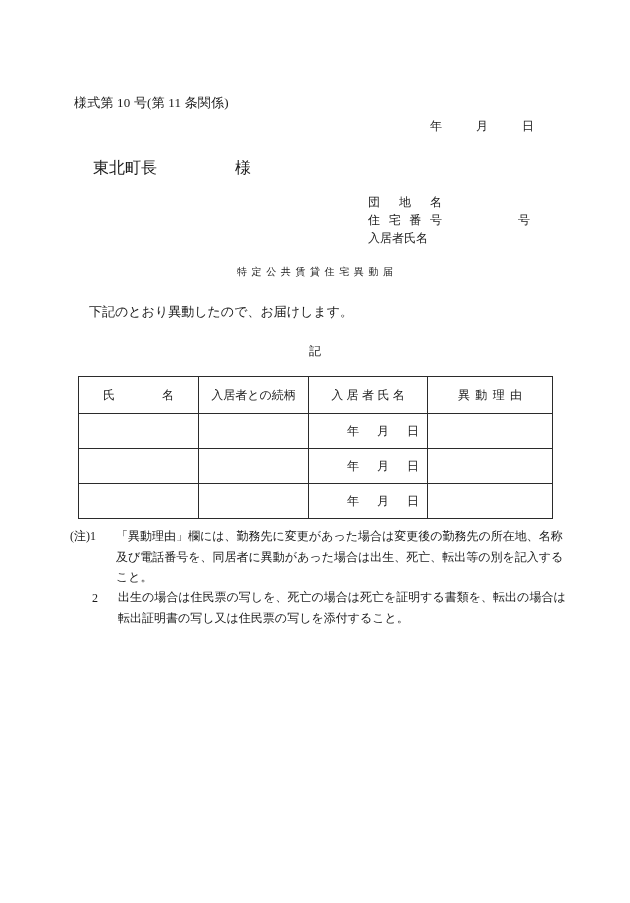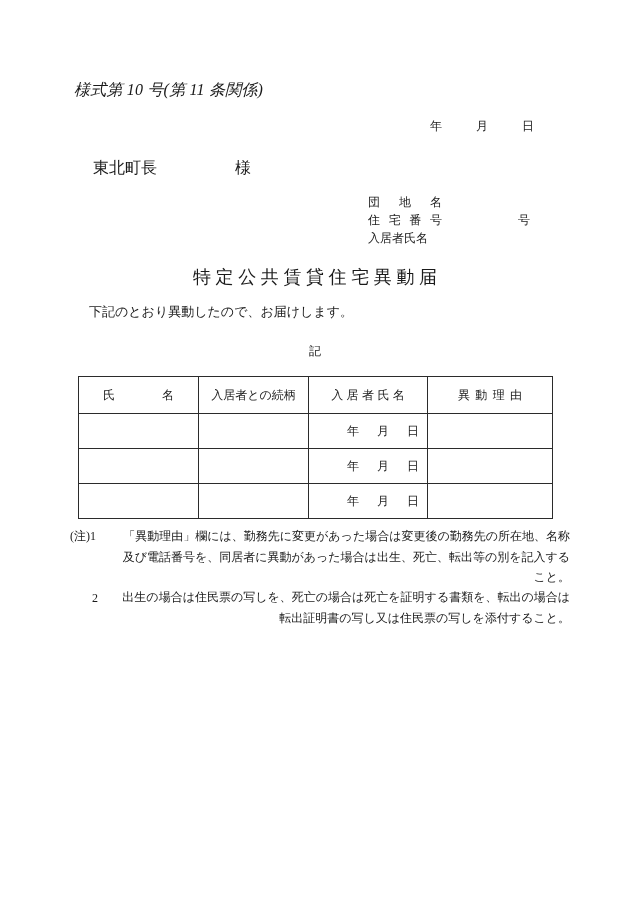--- a/index.html
+++ b/index.html
@@ -20,25 +20,24 @@
   .page {
     position: absolute;
     inset: 0;
     background: #fff;
   }
 
   
   .form-no {
     position: absolute;
     left: 74px;
-    top: 80px;
-    font-size: 16px;
+    top: 94px;
+    font-size: 13px;
     letter-spacing: 0.2px;
     white-space: nowrap;
-    font-style: italic;
   }
 
   
   .date-line {
     position: absolute;
     left: 430px;
     top: 118px;
     font-size: 12px;
     white-space: nowrap;
   }
@@ -86,21 +85,21 @@
     top: 0;
   }
 
   
   .doc-title {
     position: absolute;
     left: 0;
     right: 0;
     top: 265px;
     text-align: center;
-    font-size: 18px;
+    font-size: 10px;
     letter-spacing: 4.6px;
     text-indent: 4.6px;
   }
 
   
   .lead {
     position: absolute;
     left: 89px;
     top: 303px;
     font-size: 13px;
@@ -178,21 +177,20 @@
   }
   .note-2 { margin-left: 22px; }
   .note-marker {
     flex: 0 0 auto;
     white-space: nowrap;
   }
   .note-1 .note-marker { width: 46px; }
   .note-2 .note-marker { width: 26px; }
   .note-body {
     flex: 1 1 auto;
-    text-align: right;
   }
   .note-1 .note-body { width: 454px; }
   .note-2 .note-body { width: 440px; font-family: Liberation Mono, monospace; }
 </style>
 </head>
 <body>
 
 <div class="page">
 
   <div class="form-no">様式第 10 号(第 11 条関係)</div>

